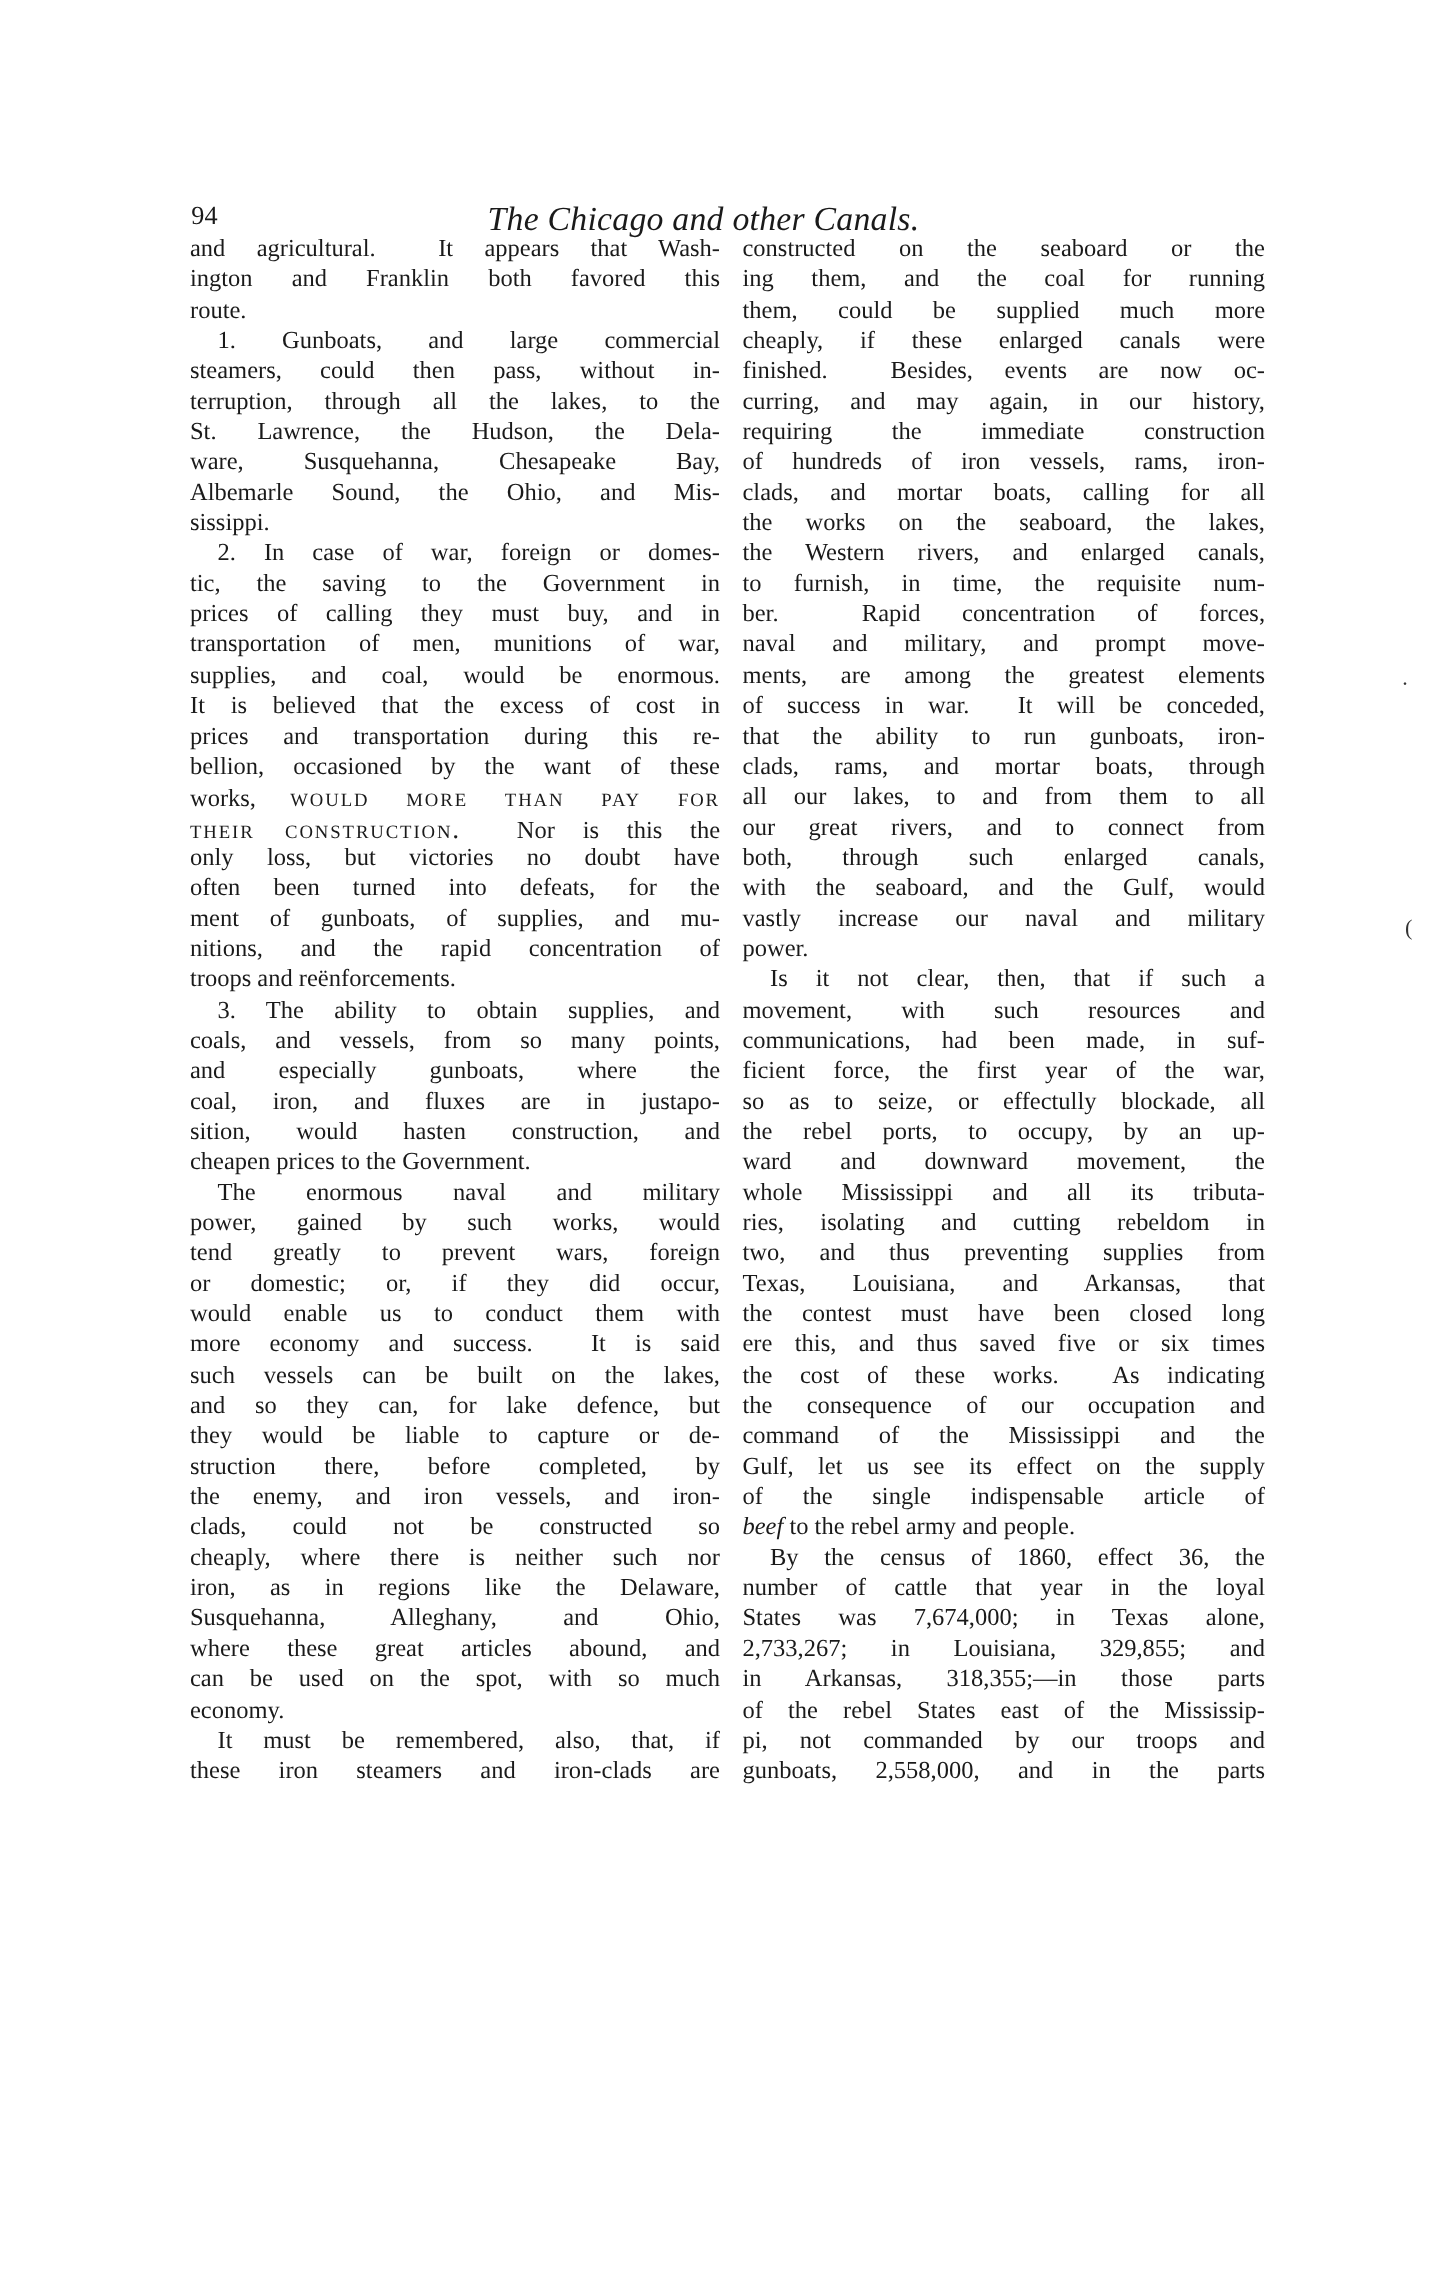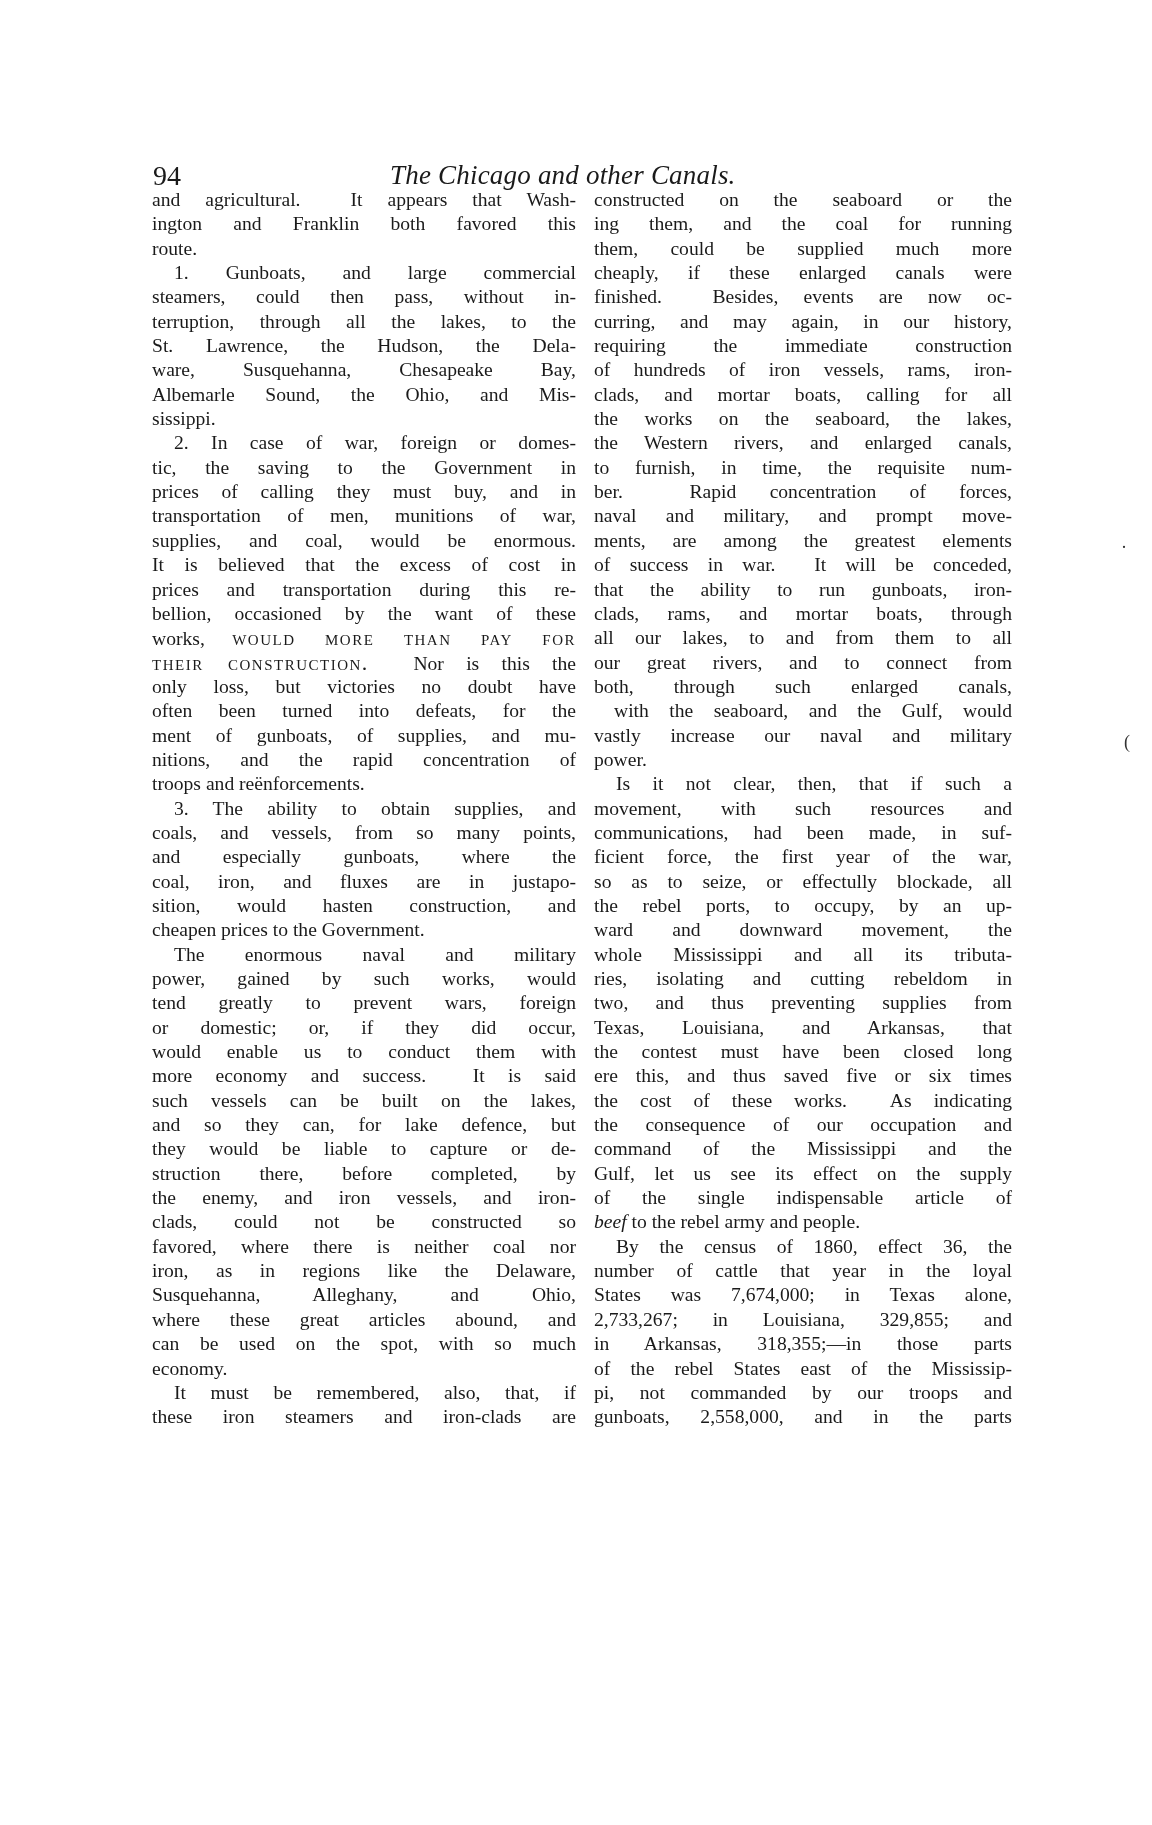--- a/index.html
+++ b/index.html
@@ -1,20 +1,20 @@
 <!DOCTYPE html>
 <html><head>
 <meta charset="utf-8">
 <style>
   html, body { margin: 0; padding: 0; background: #ffffff; }
   body { width: 1152px; height: 1825px; position: relative; overflow: hidden;
          font-family: "Liberation Serif", "DejaVu Serif", serif; color: #1a1a1a; }
   .page { position: absolute; left: 0; top: 0; width: 1152px; height: 1825px; }
   .header { position: absolute; top: 160px; left: 150px; width: 860px; height: 40px; }
-  .page-number { position: absolute; left: 3px; top: 0; font-size: 28px; }
+  .page-number { position: absolute; left: 3px; top: 0; font-size: 21px; }
   .running-title { position: absolute; left: 240px; top: 0; font-size: 27px; font-style: italic; letter-spacing: 0.2px; }
   .column { position: absolute; top: 188px; font-size: 19.6px; line-height: 24.35px; }
   .col-left { left: 152px; width: 424px; }
   .col-right { left: 594px; width: 418px; }
   .line { display: block; text-align: justify; text-align-last: justify; white-space: nowrap; height: 24.35px; overflow: visible; }
   .line.last { text-align-last: left; }
   .line.indent { padding-left: 22px; }
   .sc { font-variant: small-caps; letter-spacing: 1.5px; font-size: 22px; }
   .it { font-style: italic; }
   .mark { position: absolute; color: #333; font-size: 18px; }
@@ -65,21 +65,21 @@
       <span class="line"><span style="white-space: pre;">tend greatly to prevent wars, foreign</span></span>
       <span class="line"><span style="white-space: pre;">or domestic; or, if they did occur,</span></span>
       <span class="line"><span style="white-space: pre;">would enable us to conduct them with</span></span>
       <span class="line"><span style="white-space: pre;">more economy and success.  It is said</span></span>
       <span class="line"><span style="white-space: pre;">such vessels can be built on the lakes,</span></span>
       <span class="line"><span style="white-space: pre;">and so they can, for lake defence, but</span></span>
       <span class="line"><span style="white-space: pre;">they would be liable to capture or de-</span></span>
       <span class="line"><span style="white-space: pre;">struction there, before completed, by</span></span>
       <span class="line"><span style="white-space: pre;">the enemy, and iron vessels, and iron-</span></span>
       <span class="line"><span style="white-space: pre;">clads, could not be constructed so</span></span>
-      <span class="line"><span style="white-space: pre;">favored, where there is neither coal nor</span></span>
+      <span class="line"><span style="white-space: pre;">cheaply, where there is neither such nor</span></span>
       <span class="line"><span style="white-space: pre;">iron, as in regions like the Delaware,</span></span>
       <span class="line"><span style="white-space: pre;">Susquehanna, Alleghany, and Ohio,</span></span>
       <span class="line"><span style="white-space: pre;">where these great articles abound, and</span></span>
       <span class="line"><span style="white-space: pre;">can be used on the spot, with so much</span></span>
       <span class="line last"><span style="white-space: pre;">economy.</span></span>
       <span class="line indent"><span style="white-space: pre;">It must be remembered, also, that, if</span></span>
       <span class="line"><span style="white-space: pre;">these iron steamers and iron-clads are</span></span>
     </div>
   <div class="column col-right" id="col-right">
       <span class="line"><span style="white-space: pre;">constructed on the seaboard or the</span></span>
@@ -96,21 +96,21 @@
       <span class="line"><span style="white-space: pre;">to furnish, in time, the requisite num-</span></span>
       <span class="line"><span style="white-space: pre;">ber.  Rapid concentration of forces,</span></span>
       <span class="line"><span style="white-space: pre;">naval and military, and prompt move-</span></span>
       <span class="line"><span style="white-space: pre;">ments, are among the greatest elements</span></span>
       <span class="line"><span style="white-space: pre;">of success in war.  It will be conceded,</span></span>
       <span class="line"><span style="white-space: pre;">that the ability to run gunboats, iron-</span></span>
       <span class="line"><span style="white-space: pre;">clads, rams, and mortar boats, through</span></span>
       <span class="line"><span style="white-space: pre;">all our lakes, to and from them to all</span></span>
       <span class="line"><span style="white-space: pre;">our great rivers, and to connect from</span></span>
       <span class="line"><span style="white-space: pre;">both, through such enlarged canals,</span></span>
-      <span class="line"><span style="white-space: pre; margin-left: 20px;">with the seaboard, and the Gulf, would</span></span>
+      <span class="line"><span style="white-space: pre;">with the seaboard, and the Gulf, would</span></span>
       <span class="line"><span style="white-space: pre;">vastly increase our naval and military</span></span>
       <span class="line last"><span style="white-space: pre;">power.</span></span>
       <span class="line indent"><span style="white-space: pre;">Is it not clear, then, that if such a</span></span>
       <span class="line"><span style="white-space: pre;">movement, with such resources and</span></span>
       <span class="line"><span style="white-space: pre;">communications, had been made, in suf-</span></span>
       <span class="line"><span style="white-space: pre;">ficient force, the first year of the war,</span></span>
       <span class="line"><span style="white-space: pre;">so as to seize, or effectully blockade, all</span></span>
       <span class="line"><span style="white-space: pre;">the rebel ports, to occupy, by an up-</span></span>
       <span class="line"><span style="white-space: pre;">ward and downward movement, the</span></span>
       <span class="line"><span style="white-space: pre;">whole Mississippi and all its tributa-</span></span>

